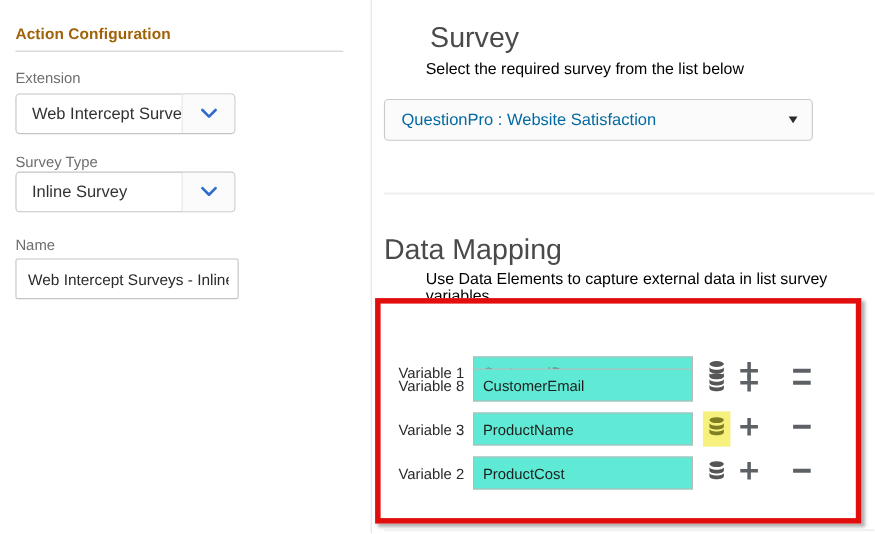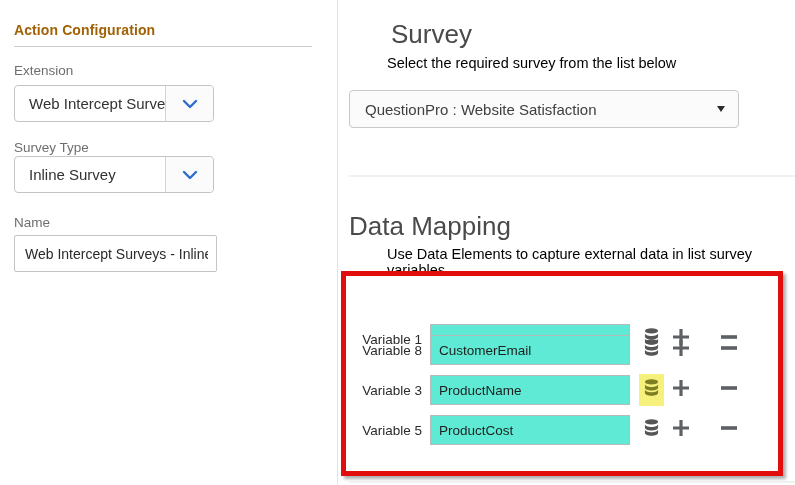--- a/index.html
+++ b/index.html
@@ -58,21 +58,21 @@
     position:absolute;left:349px;font-size:14.5px;color:#000000;margin-left:38px;
   }
   .s-survey{top:55px;}
   .s-datamapping{top:246px;}
   .survey-select{
     position:absolute;left:349px;top:90px;width:390px;height:38px;
     background:#fbfbfb;border:1px solid #c9c9c9;border-radius:4px;
     box-sizing:border-box;display:flex;align-items:center;cursor:pointer;
   }
   .survey-select .sel-text{
-    flex:1;padding-left:15px;font-size:15px;color:#404040;white-space:nowrap;
+    flex:1;padding-left:15px;font-size:15px;color:#0369a1;white-space:nowrap;
   }
   .sel-caret{
     width:0;height:0;margin-right:13px;
     border-left:4.5px solid transparent;border-right:4.5px solid transparent;
     border-top:6px solid #2b2b2b;
   }
   .h-divider{
     position:absolute;left:349px;width:446px;height:2px;background:#f0f0f0;
   }
   .hd-top{top:175px;}
@@ -227,21 +227,21 @@
         </svg></span>
     </div>
   <div class="pm-btn minus-btn">
       <span><svg width="18" height="18" viewBox="0 0 18 18">
           <path d="M1 9h16" stroke-width="3.6"></path>
         </svg></span>
     </div>
 </div>
 
 <div class="dm-row dm-row-3">
-  <div class="dm-label">Variable 5</div>
+  <div class="dm-label">Variable 2</div>
   <input class="dm-input" type="text" value="ProductCost" style="">
   <div class="db-wrap">
       <span><svg width="15" height="18" viewBox="0 0 16 19">
           <ellipse cx="8" cy="3" rx="7" ry="2.8"></ellipse>
           <path d="M1 5.6 C1 7.3 4.1 8.5 8 8.5 C11.9 8.5 15 7.3 15 5.6 L15 9.2 C15 10.9 11.9 12.1 8 12.1 C4.1 12.1 1 10.9 1 9.2 Z"></path>
           <path d="M1 11.2 C1 12.9 4.1 14.1 8 14.1 C11.9 14.1 15 12.9 15 11.2 L15 14.8 C15 16.5 11.9 17.7 8 17.7 C4.1 17.7 1 16.5 1 14.8 Z"></path>
         </svg></span>
     </div>
   <div class="pm-btn plus-btn">
       <span><svg width="18" height="18" viewBox="0 0 18 18">

